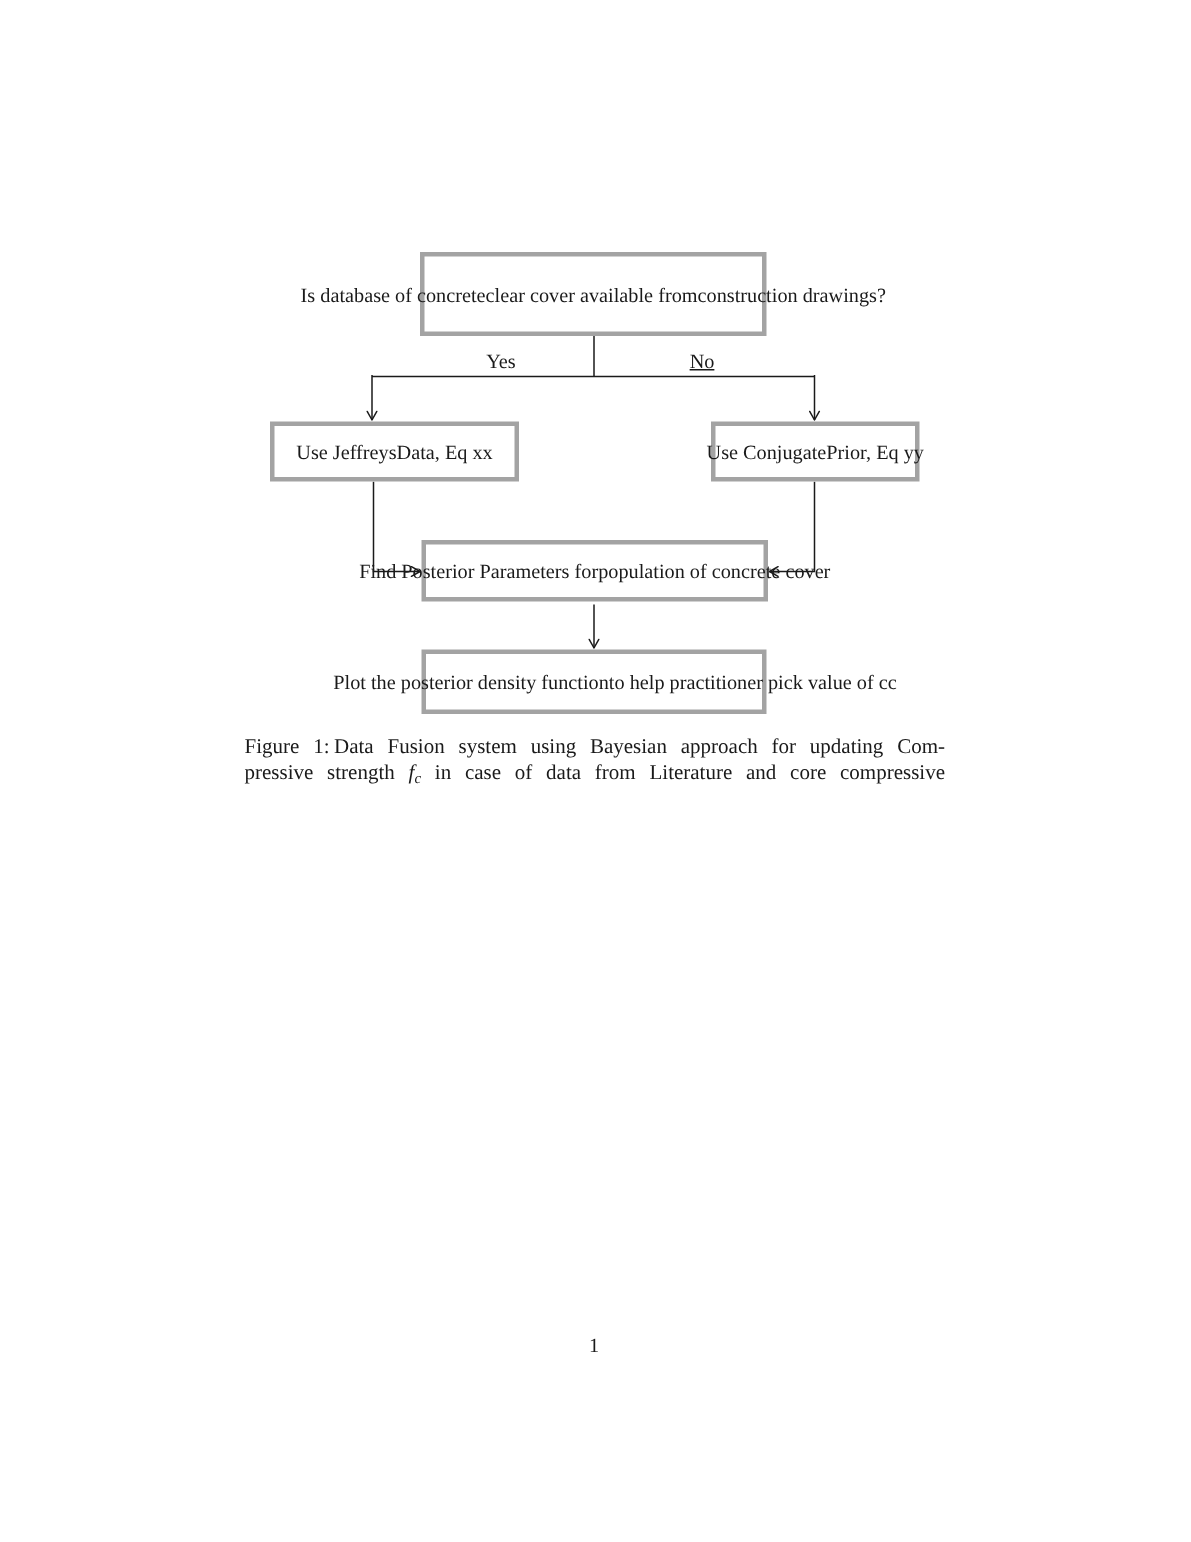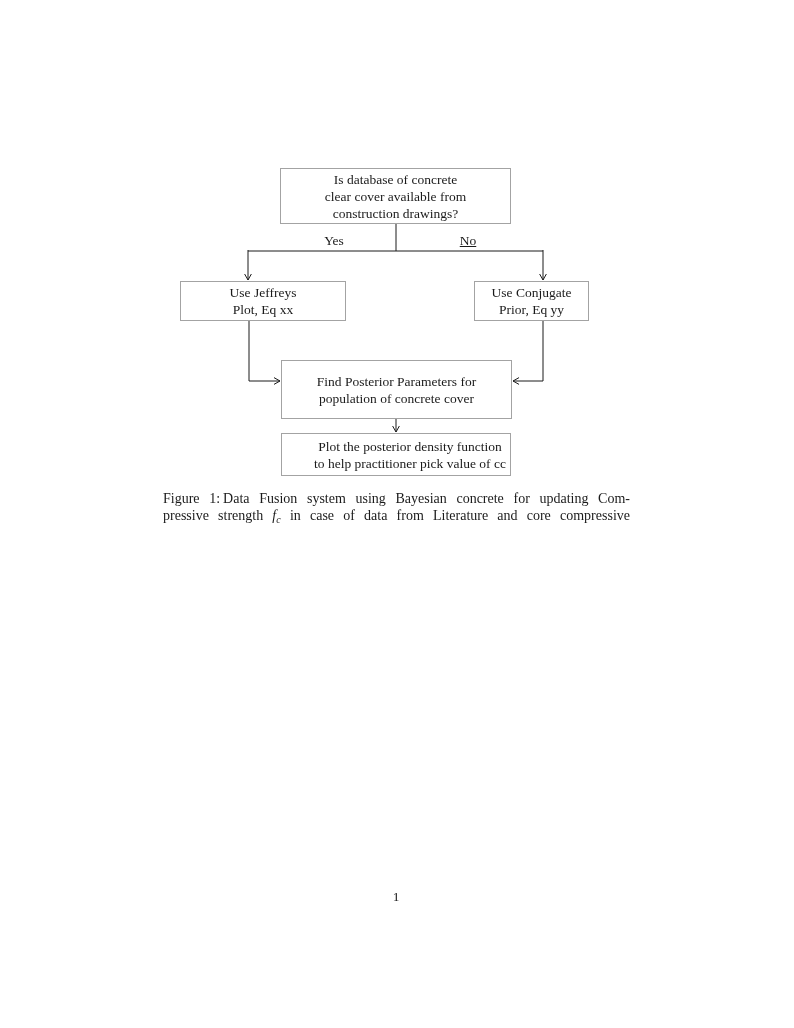--- a/index.html
+++ b/index.html
@@ -14,35 +14,35 @@
   }
   .connectors {
     position: absolute;
     left: 0; top: 0;
     width: 794px; height: 1028px;
     pointer-events: none;
   }
   .node {
     position: absolute;
     box-sizing: border-box;
-    border: 1px solid #a3a3a3;
+    border: 3px solid #a3a3a3;
     background: #ffffff;
     display: flex;
-    flex-direction: column;
+    flex-direction: row;
     align-items: center;
     justify-content: center;
     text-align: center;
     font-size: 13.5px;
     line-height: 17px;
     white-space: nowrap;
   }
   .node-decision  { left: 280px; top: 168px; width: 231px; height: 56px; }
   .node-jeffreys  { left: 180px; top: 281px; width: 166px; height: 40px; }
-  .node-conjugate { left: 474px; top: 281px; width: 115px; height: 40px; }
-  .node-posterior { left: 281px; top: 360px; width: 231px; height: 59px; }
+  .node-conjugate { left: 474px; top: 281px; width: 139px; height: 40px; }
+  .node-posterior { left: 281px; top: 360px; width: 231px; height: 41px; }
   .node-plot      { left: 281px; top: 433px; width: 230px; height: 43px; padding-left: 28px; }
   .edge-label {
     position: absolute;
     font-size: 13.5px;
     line-height: 15px;
     transform: translateX(-50%);
     white-space: nowrap;
   }
   .edge-label-yes { left: 334px; top: 233px; }
   .edge-label-no  { left: 468px; top: 233px; text-decoration: underline; }
@@ -102,38 +102,38 @@
     <div>Is database of concrete</div>
     <div>clear cover available from</div>
     <div>construction drawings?</div>
   </div>
 
   <span class="edge-label edge-label-yes">Yes</span>
   <span class="edge-label edge-label-no">No</span>
 
   <div class="node node-jeffreys">
     <div>Use Jeffreys</div>
-    <div>Plot, Eq xx</div>
+    <div>Data, Eq xx</div>
   </div>
 
   <div class="node node-conjugate">
     <div>Use Conjugate</div>
     <div>Prior, Eq yy</div>
   </div>
 
   <div class="node node-posterior">
     <div>Find Posterior Parameters for</div>
     <div>population of concrete cover</div>
   </div>
 
   <div class="node node-plot">
     <div>Plot the posterior density function</div>
     <div>to help practitioner pick value of cc</div>
   </div>
 
   <div class="caption">
-    <div class="cap-line-justify"><span class="cap-figlabel">Figure 1:</span><span>Data Fusion system using Bayesian concrete for updating Com-</span></div>
+    <div class="cap-line-justify"><span class="cap-figlabel">Figure 1:</span><span>Data Fusion system using Bayesian approach for updating Com-</span></div>
     <div class="cap-line-justify"><span>pressive strength </span><span class="math-var">f</span><span class="math-sub">c</span><span> in case of data from Literature and core compressive</span></div>
   </div>
 
   <div class="page-number">1</div>
 
 </div>
 
 </body></html>

